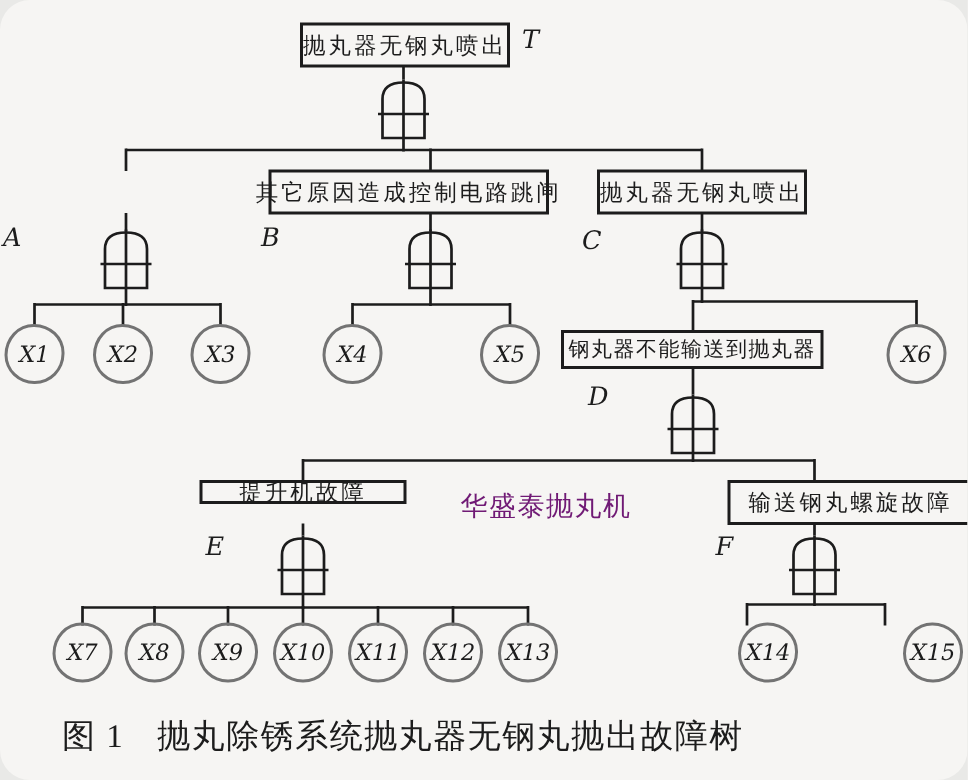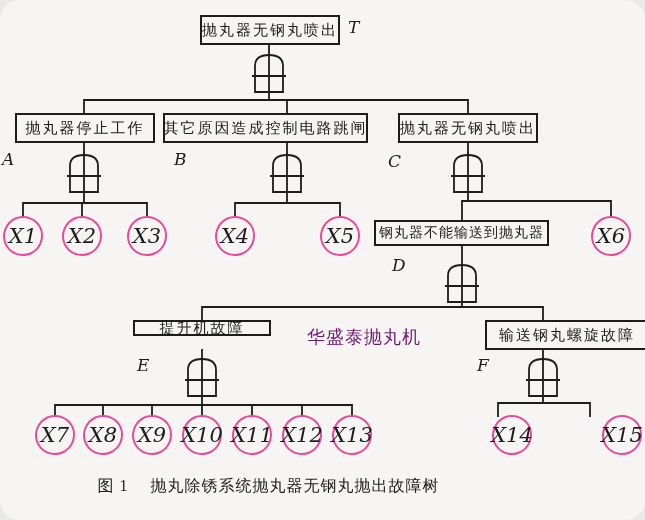--- a/index.html
+++ b/index.html
@@ -18,33 +18,33 @@
     font-size:15px;letter-spacing:2px;white-space:nowrap;
     background:transparent;
   }
   .ebox.small{font-size:14px;letter-spacing:1px;}
   .nid{
     position:absolute;font-style:italic;font-size:17px;
     font-family:"DejaVu Serif","Liberation Serif",serif;
   }
   .circ{
     position:absolute;width:40px;height:40px;box-sizing:border-box;
-    border:2px solid #ec4899;
+    border:2px solid #737373;
     border-radius:49% 51% 50% 50% / 52% 48% 51% 49%;
     display:flex;align-items:center;justify-content:center;
-    font-style:italic;font-size:21px;
+    font-style:italic;font-size:15px;
     font-family:"DejaVu Serif","Liberation Serif",serif;
   }
   .watermark{
     position:absolute;left:307px;top:325px;
     font-size:18px;letter-spacing:1px;white-space:nowrap;
   }
   .caption{
     position:absolute;left:0;top:476px;width:537px;text-align:center;
-    font-size:16px;letter-spacing:1px;white-space:nowrap;
+    font-size:22px;letter-spacing:1px;white-space:nowrap;
   }
   .caption .gap{display:inline-block;width:22px;}
 </style>
 </head>
 <body>
 
 <div class="stage">
 
   <svg class="wires" width="645" height="520">
 
@@ -128,22 +128,21 @@
         <line x1="0" y1="24" x2="34" y2="24"></line>
     </g>
     <g transform="translate(526,356)">
       <path d="M3 40 L3 14 Q3 3 17 3 Q31 3 31 14 L31 40 Z"></path>
         <line x1="17" y1="1" x2="17" y2="40"></line>
         <line x1="0" y1="24" x2="34" y2="24"></line>
     </g>
   </svg>
 
   <div class="ebox" style="left:200px;top:15px;width:140px;height:30px">抛丸器无钢丸喷出</div>
-  <div class="ebox" style="left:15px;top:113px;width:140px;height:30px">抛丸器停止工作</div>
-  <div class="ebox" style="left:163px;top:113px;width:205px;height:30px">其它原因造成控制电路跳闸</div>
+  <div class="ebox" style="left:179px;top:113px;width:187px;height:30px">其它原因造成控制电路跳闸</div>
   <div class="ebox" style="left:398px;top:113px;width:140px;height:30px">抛丸器无钢丸喷出</div>
   <div class="ebox small" style="left:374px;top:220px;width:175px;height:26px">钢丸器不能输送到抛丸器</div>
   <div class="ebox" style="left:133px;top:320px;width:138px;height:16px">提升机故障</div>
   <div class="ebox" style="left:485px;top:320px;width:164px;height:30px">输送钢丸螺旋故障</div>
 
   <div class="nid" style="left:348px;top:17px">T</div>
   <div class="nid" style="left:2px;top:149px">A</div>
   <div class="nid" style="left:174px;top:149px">B</div>
   <div class="nid" style="left:388px;top:151px">C</div>
   <div class="nid" style="left:392px;top:255px">D</div>

